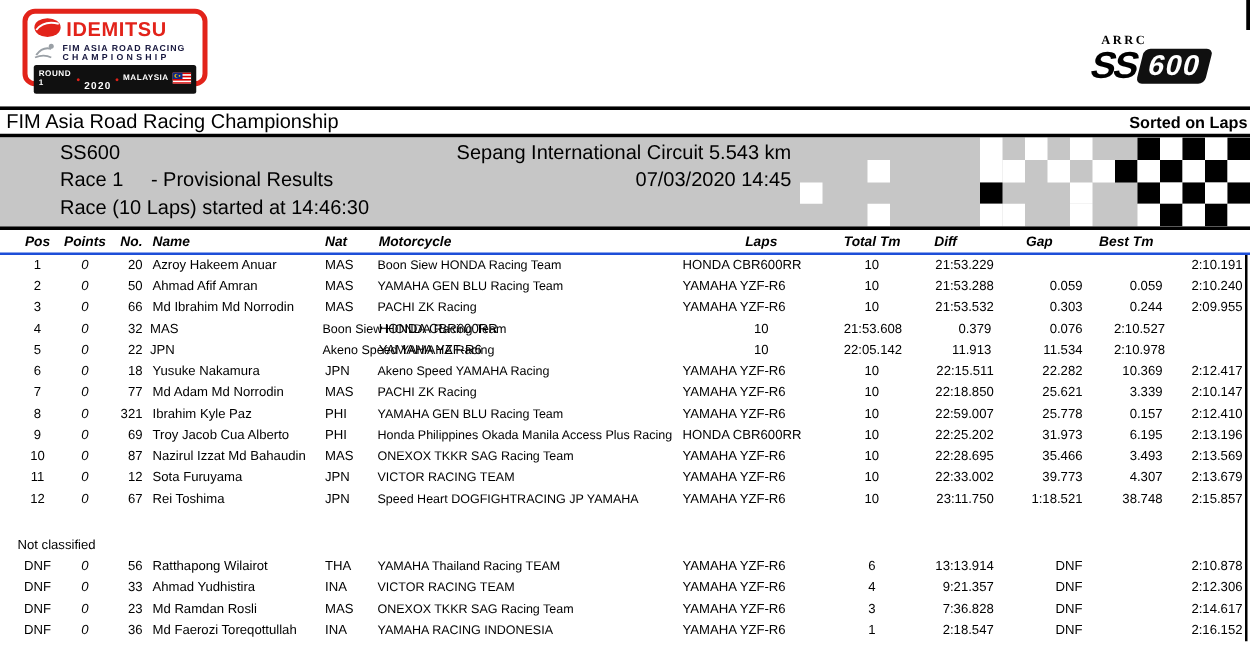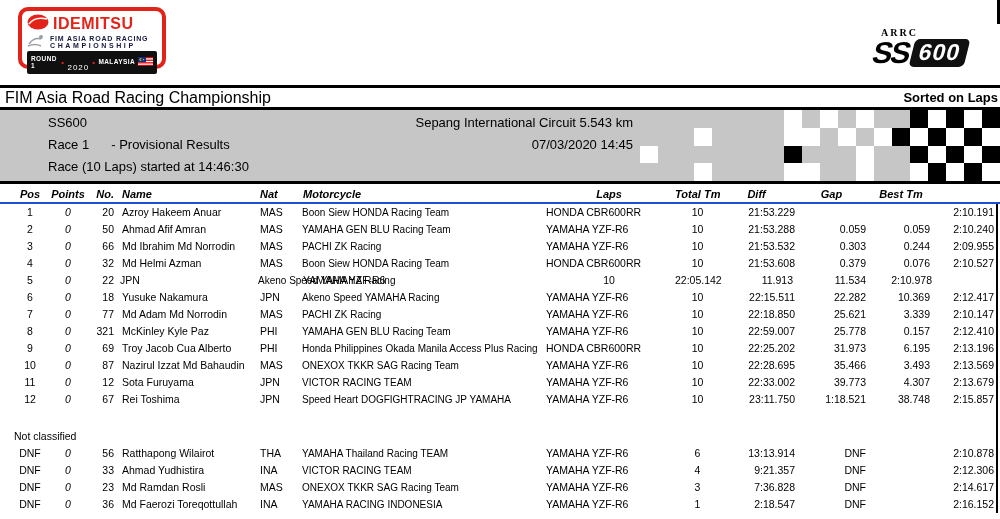--- a/index.html
+++ b/index.html
@@ -13,41 +13,41 @@
     display:flex;flex-direction:column;justify-content:space-between;padding:3px 5px 4px 5px;}
   .id-row1{display:flex;align-items:center;gap:4px;}
   .id-brand{color:var(--accent,#e2231a);font-weight:800;font-size:16px;letter-spacing:.5px;line-height:1;}
   .id-row2{display:flex;align-items:center;gap:3px;margin-top:-1px;}
   .id-series{line-height:1;}
   .id-series .l1{font-size:7px;font-weight:700;color:#16163d;letter-spacing:.8px;}
   .id-series .l2{font-size:7px;font-weight:700;color:#16163d;letter-spacing:2.6px;}
   .id-row3{background:#101010;border-radius:2px;color:#fff;display:flex;align-items:center;
     gap:3px;padding:2px 4px;font-size:6.5px;font-weight:700;letter-spacing:.4px;line-height:1;}
   .id-dot{color:var(--accent,#e2231a);font-size:8px;line-height:1;}
-  .id-year{font-size:8px;font-weight:400;letter-spacing:1px;margin-top:11px;}
+  .id-year{font-size:8px;font-weight:700;letter-spacing:1px;margin-top:11px;}
 
   .ss600-logo{position:absolute;right:2px;top:28px;width:125px;text-align:left;}
   .arrc-small{font-size:10px;font-weight:900;letter-spacing:2px;margin-left:8px;line-height:1;font-family:Liberation Serif, serif;}
   .ss600-row{display:flex;align-items:center;margin-top:0px;}
   .ss-text{font-size:30px;font-weight:900;transform:skewX(-14deg);letter-spacing:-2px;line-height:1;}
   .num-box{background:#101010;color:#fff;font-size:23px;font-weight:900;transform:skewX(-14deg);
     border-radius:5px;padding:2px 7px 3px 7px;margin-left:3px;line-height:1;letter-spacing:1px;}
   .corner-tick{position:absolute;right:0;top:0;width:3px;height:24px;background:#000;}
 
   
   .rule{height:3px;background:#000;}
 
   
   .title-bar{height:19px;display:flex;align-items:center;justify-content:space-between;padding:0 2px 0 5px;}
   .doc-title{font-size:16px;line-height:19px;}
   .sorted{font-size:13px;font-weight:700;line-height:19px;}
 
   
   .info-strip{position:relative;height:71px;background:var(--strip,#c6c6c6);overflow:hidden;}
-  .info-strip .t{position:absolute;font-size:13px;line-height:14px;white-space:nowrap;}
+  .info-strip .t{position:absolute;font-size:16px;line-height:14px;white-space:nowrap;}
   .class-name{left:48px;top:6px;}
   .race-line{left:48px;top:28px;}
   .race-status{margin-left:22px;}
   .race-info{left:48px;top:50px;}
   .circuit{right:367px;top:6px;}
   .datetime{right:367px;top:28px;}
   .checker{position:absolute;right:0;top:0;display:grid;grid-template-columns:repeat(20,18px);grid-auto-rows:17.75px;}
   .checker div{width:18px;height:17.75px;}
 
   
@@ -296,21 +296,20 @@
           <div class="cell c-laps">10</div>
           <div class="cell c-total">21:53.532</div>
           <div class="cell c-diff">0.303</div>
           <div class="cell c-gap">0.244</div>
           <div class="cell c-best">2:09.955</div>
         </div>
         <div class="grid trow">
           <div class="cell c-pos">4</div>
           <div class="cell c-points">0</div>
           <div class="cell c-no">32</div>
-          <div class="cell c-name">Md Helmi Azman</div>
           <div class="cell c-nat">MAS</div>
           <div class="cell c-team">Boon Siew HONDA Racing Team</div>
           <div class="cell c-motorcycle">HONDA CBR600RR</div>
           <div class="cell c-laps">10</div>
           <div class="cell c-total">21:53.608</div>
           <div class="cell c-diff">0.379</div>
           <div class="cell c-gap">0.076</div>
           <div class="cell c-best">2:10.527</div>
         </div>
         <div class="grid trow">
@@ -351,21 +350,21 @@
           <div class="cell c-laps">10</div>
           <div class="cell c-total">22:18.850</div>
           <div class="cell c-diff">25.621</div>
           <div class="cell c-gap">3.339</div>
           <div class="cell c-best">2:10.147</div>
         </div>
         <div class="grid trow">
           <div class="cell c-pos">8</div>
           <div class="cell c-points">0</div>
           <div class="cell c-no">321</div>
-          <div class="cell c-name">McKinley Kyle Paz</div>
+          <div class="cell c-name">Ibrahim Kyle Paz</div>
           <div class="cell c-nat">PHI</div>
           <div class="cell c-team">YAMAHA GEN BLU Racing Team</div>
           <div class="cell c-motorcycle">YAMAHA YZF-R6</div>
           <div class="cell c-laps">10</div>
           <div class="cell c-total">22:59.007</div>
           <div class="cell c-diff">25.778</div>
           <div class="cell c-gap">0.157</div>
           <div class="cell c-best">2:12.410</div>
         </div>
         <div class="grid trow">

